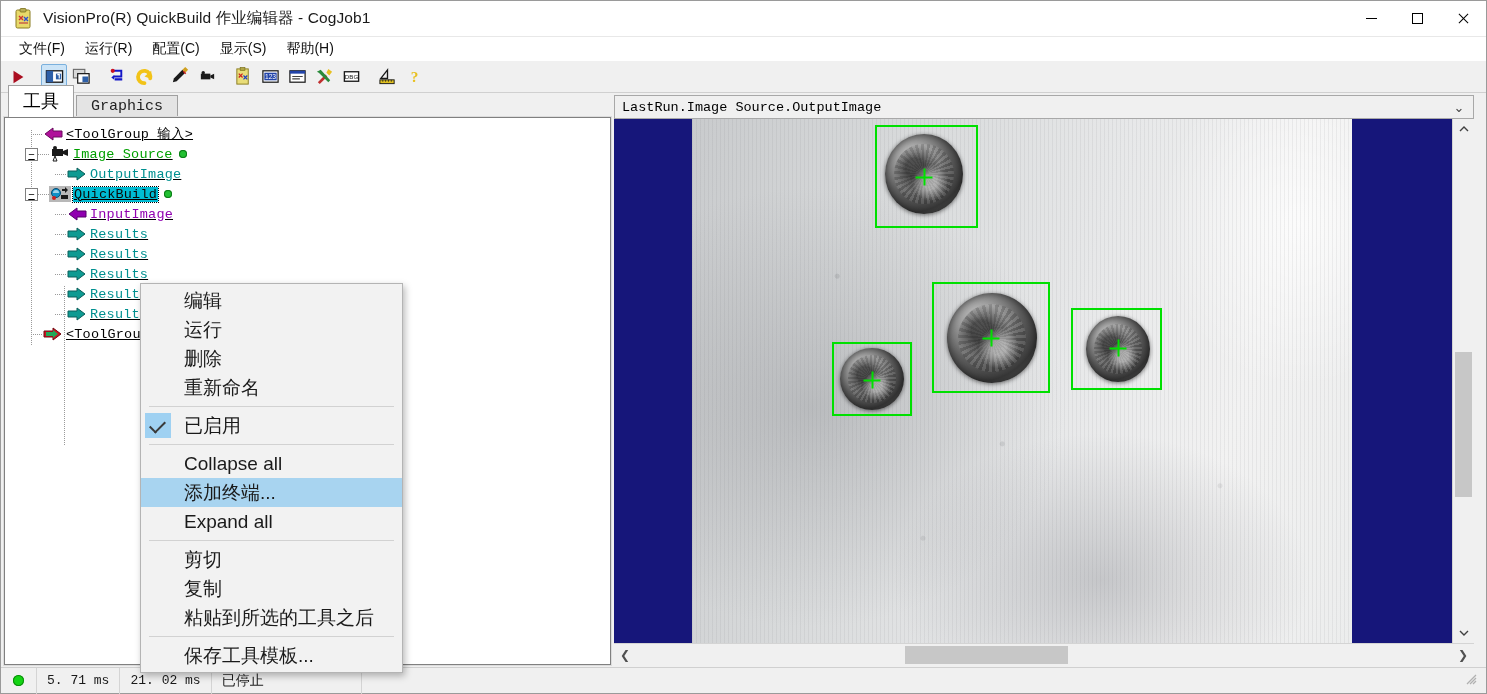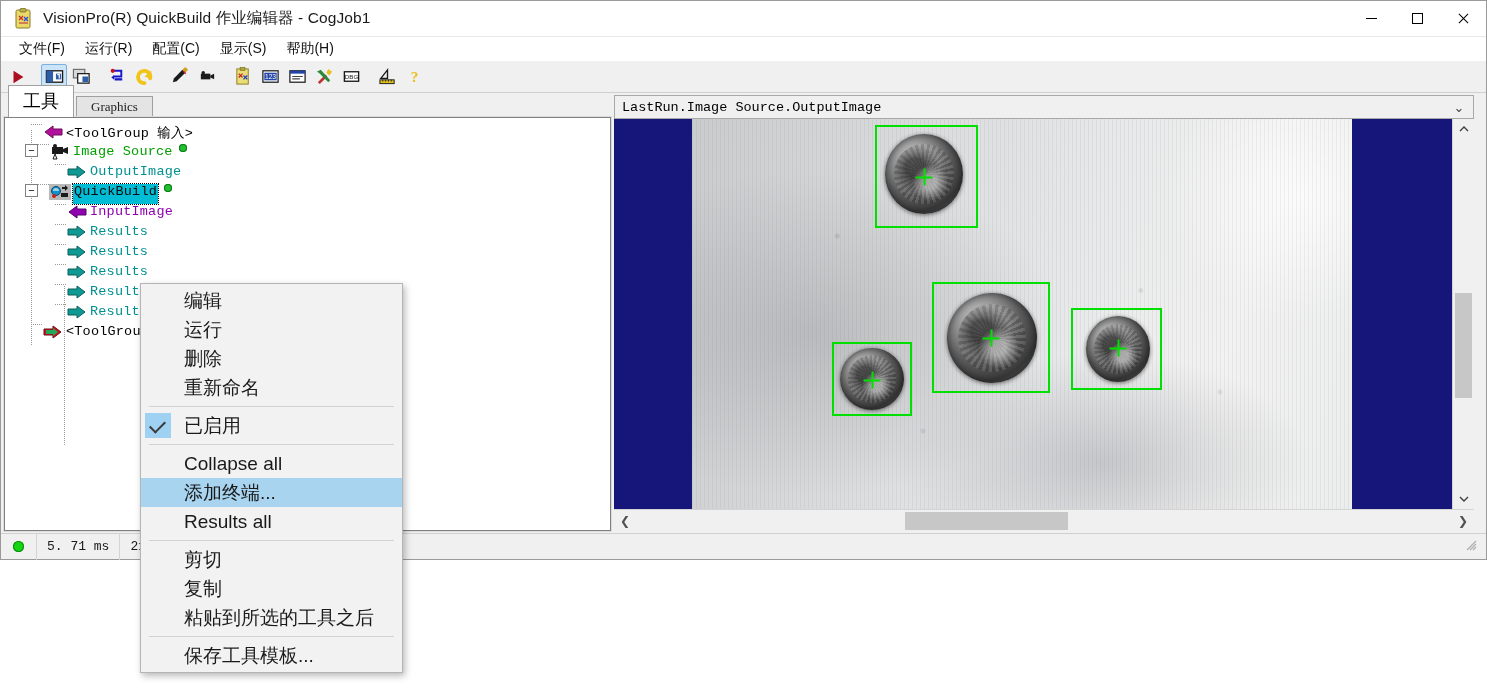--- a/index.html
+++ b/index.html
@@ -4,21 +4,21 @@
 <style>
   * { box-sizing: border-box; margin: 0; padding: 0; }
   html, body {
     width: 1487px; height: 694px;
     overflow: hidden;
     font-family: "Liberation Sans", sans-serif;
     background: #ffffff;
   }
   #app {
     position: relative;
-    width: 1487px; height: 560px;
+    width: 1487px; height: 694px;
     background: #fde047;
     border: 1px solid #9a9a9a;
     display: flex; flex-direction: column;
   }
 
   
   .titlebar {
     height: 36px; flex: 0 0 36px;
     background: #ffffff;
     display: flex; align-items: center;
@@ -84,22 +84,22 @@
 
   
   .left-pane {
     width: 613px; flex: 0 0 613px;
     display: flex; flex-direction: column;
     padding: 2px 3px 0 3px;
     position: relative;
   }
   .tabstrip { height: 22px; display: flex; align-items: flex-end; padding-left: 4px; }
   .tab {
-    font-family: Liberation Serif, serif;
-    font-size: 13px;
+    font-family: Liberation Mono, monospace;
+    font-size: 15px;
     padding: 2px 14px 3px 14px;
     border: 1px solid #a0a0a0; border-bottom: none;
     background: #e4e4e4; color: #222;
     margin-right: 2px;
     position: relative; top: 1px;
   }
   .tab.active {
     background: #ffffff; color: #000;
     font-family: "Liberation Sans", sans-serif; font-size: 18px;
     padding: 3px 14px 4px 14px; top: 0; z-index: 2;
@@ -107,23 +107,23 @@
   .tree-box {
     flex: 1 1 auto; margin: 0 0 2px 0;
     background: #fff; border: 1px solid #808080;
     outline: 1px solid #dcdcdc;
     position: relative; overflow: hidden;
     padding: 6px 0 0 0;
   }
 
   
   .trow {
-    height: 20px; display: flex; 
+    height: 20px; display: flex; align-items: center;
     font-family: "Liberation Mono", monospace; font-size: 13.5px;
-    white-space: nowrap; position: relative;
+    white-space: nowrap; position: relative; text-decoration: underline;
   }
   .expander {
     width: 13px; height: 13px; border: 1px solid #808080; background: #fff;
     display: inline-flex; align-items: center; justify-content: center;
     font-size: 11px; line-height: 1; color: #000; flex: 0 0 13px;
     font-family: "Liberation Sans", sans-serif;
   }
   .dotline-h {
     width: 11px; height: 1px; flex: 0 0 11px;
     background: repeating-linear-gradient(to right,#9a9a9a 0 1px,transparent 1px 2px);
@@ -572,21 +572,21 @@
         <div class="ctx-item">删除</div>
         <div class="ctx-item">重新命名</div>
         <div class="ctx-sep"></div>
         <div class="ctx-item checked">
           <span class="ctx-check"></span>
           <span>已启用</span>
         </div>
         <div class="ctx-sep"></div>
         <div class="ctx-item latin">Collapse all</div>
         <div class="ctx-item highlight">添加终端...</div>
-        <div class="ctx-item latin">Results all</div>
+        <div class="ctx-item latin">Expand all</div>
         <div class="ctx-sep"></div>
         <div class="ctx-item">剪切</div>
         <div class="ctx-item">复制</div>
         <div class="ctx-item">粘贴到所选的工具之后</div>
         <div class="ctx-sep"></div>
         <div class="ctx-item">保存工具模板...</div>
       </div>
     </div>
 
     <div class="right-pane">

